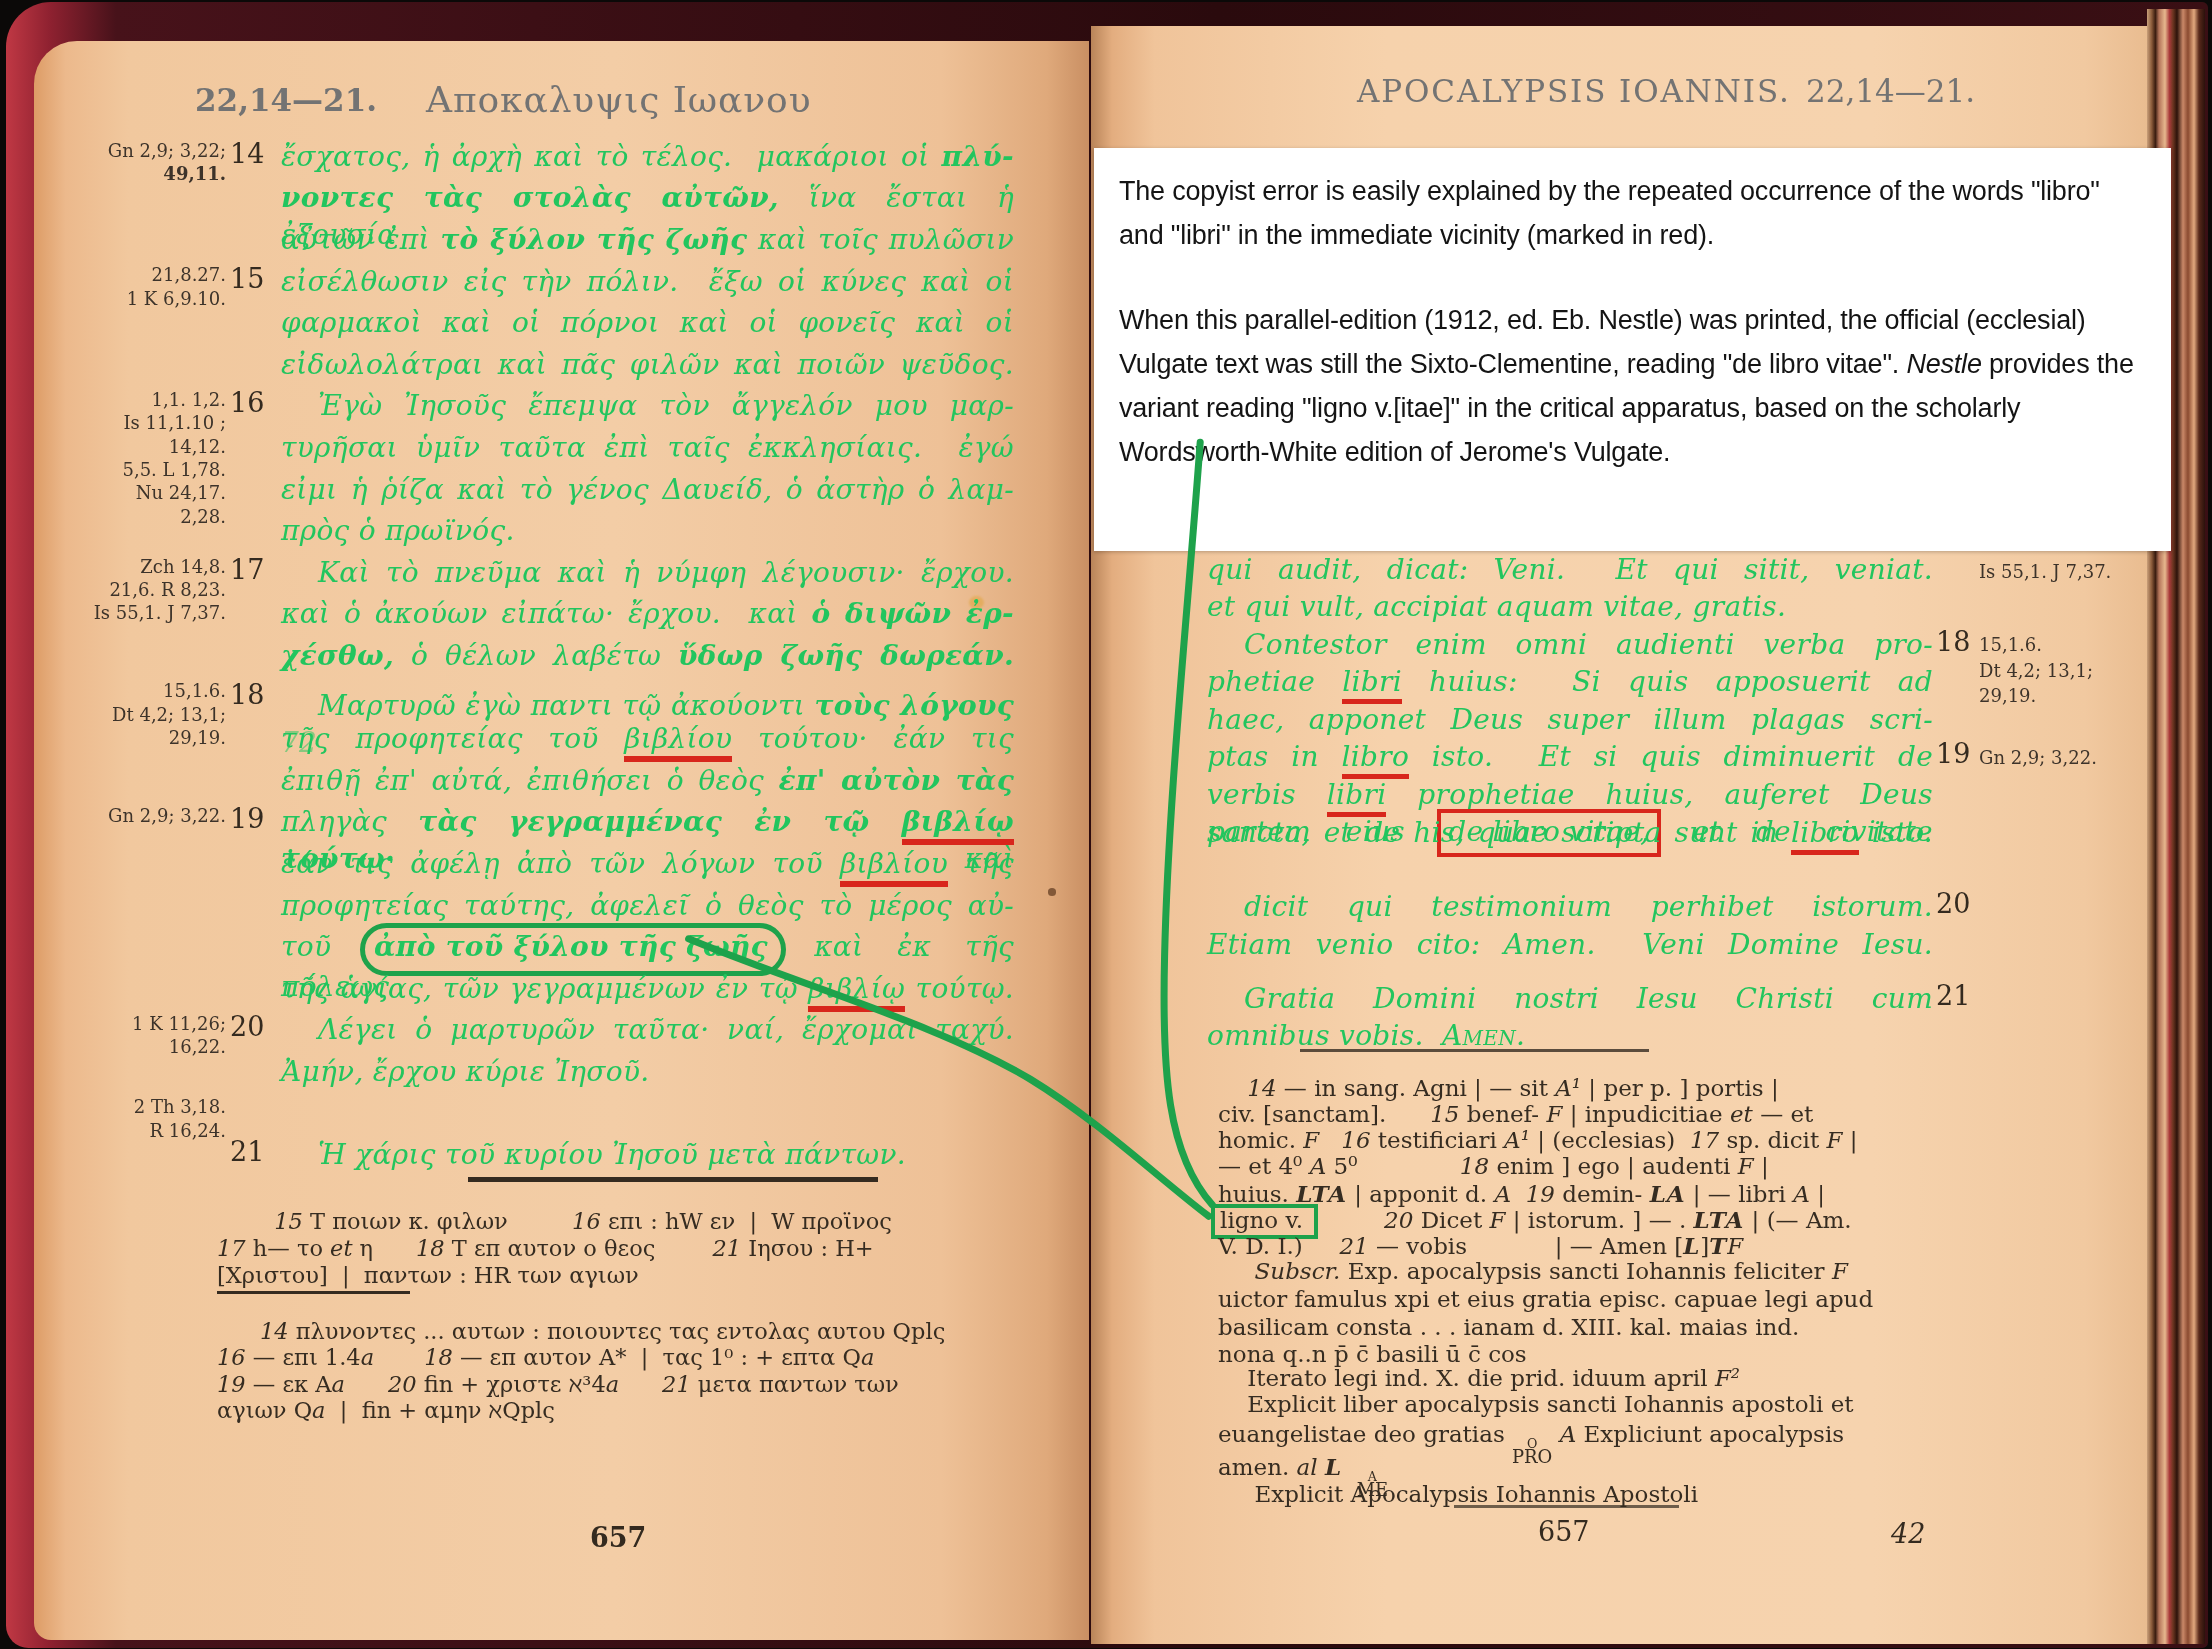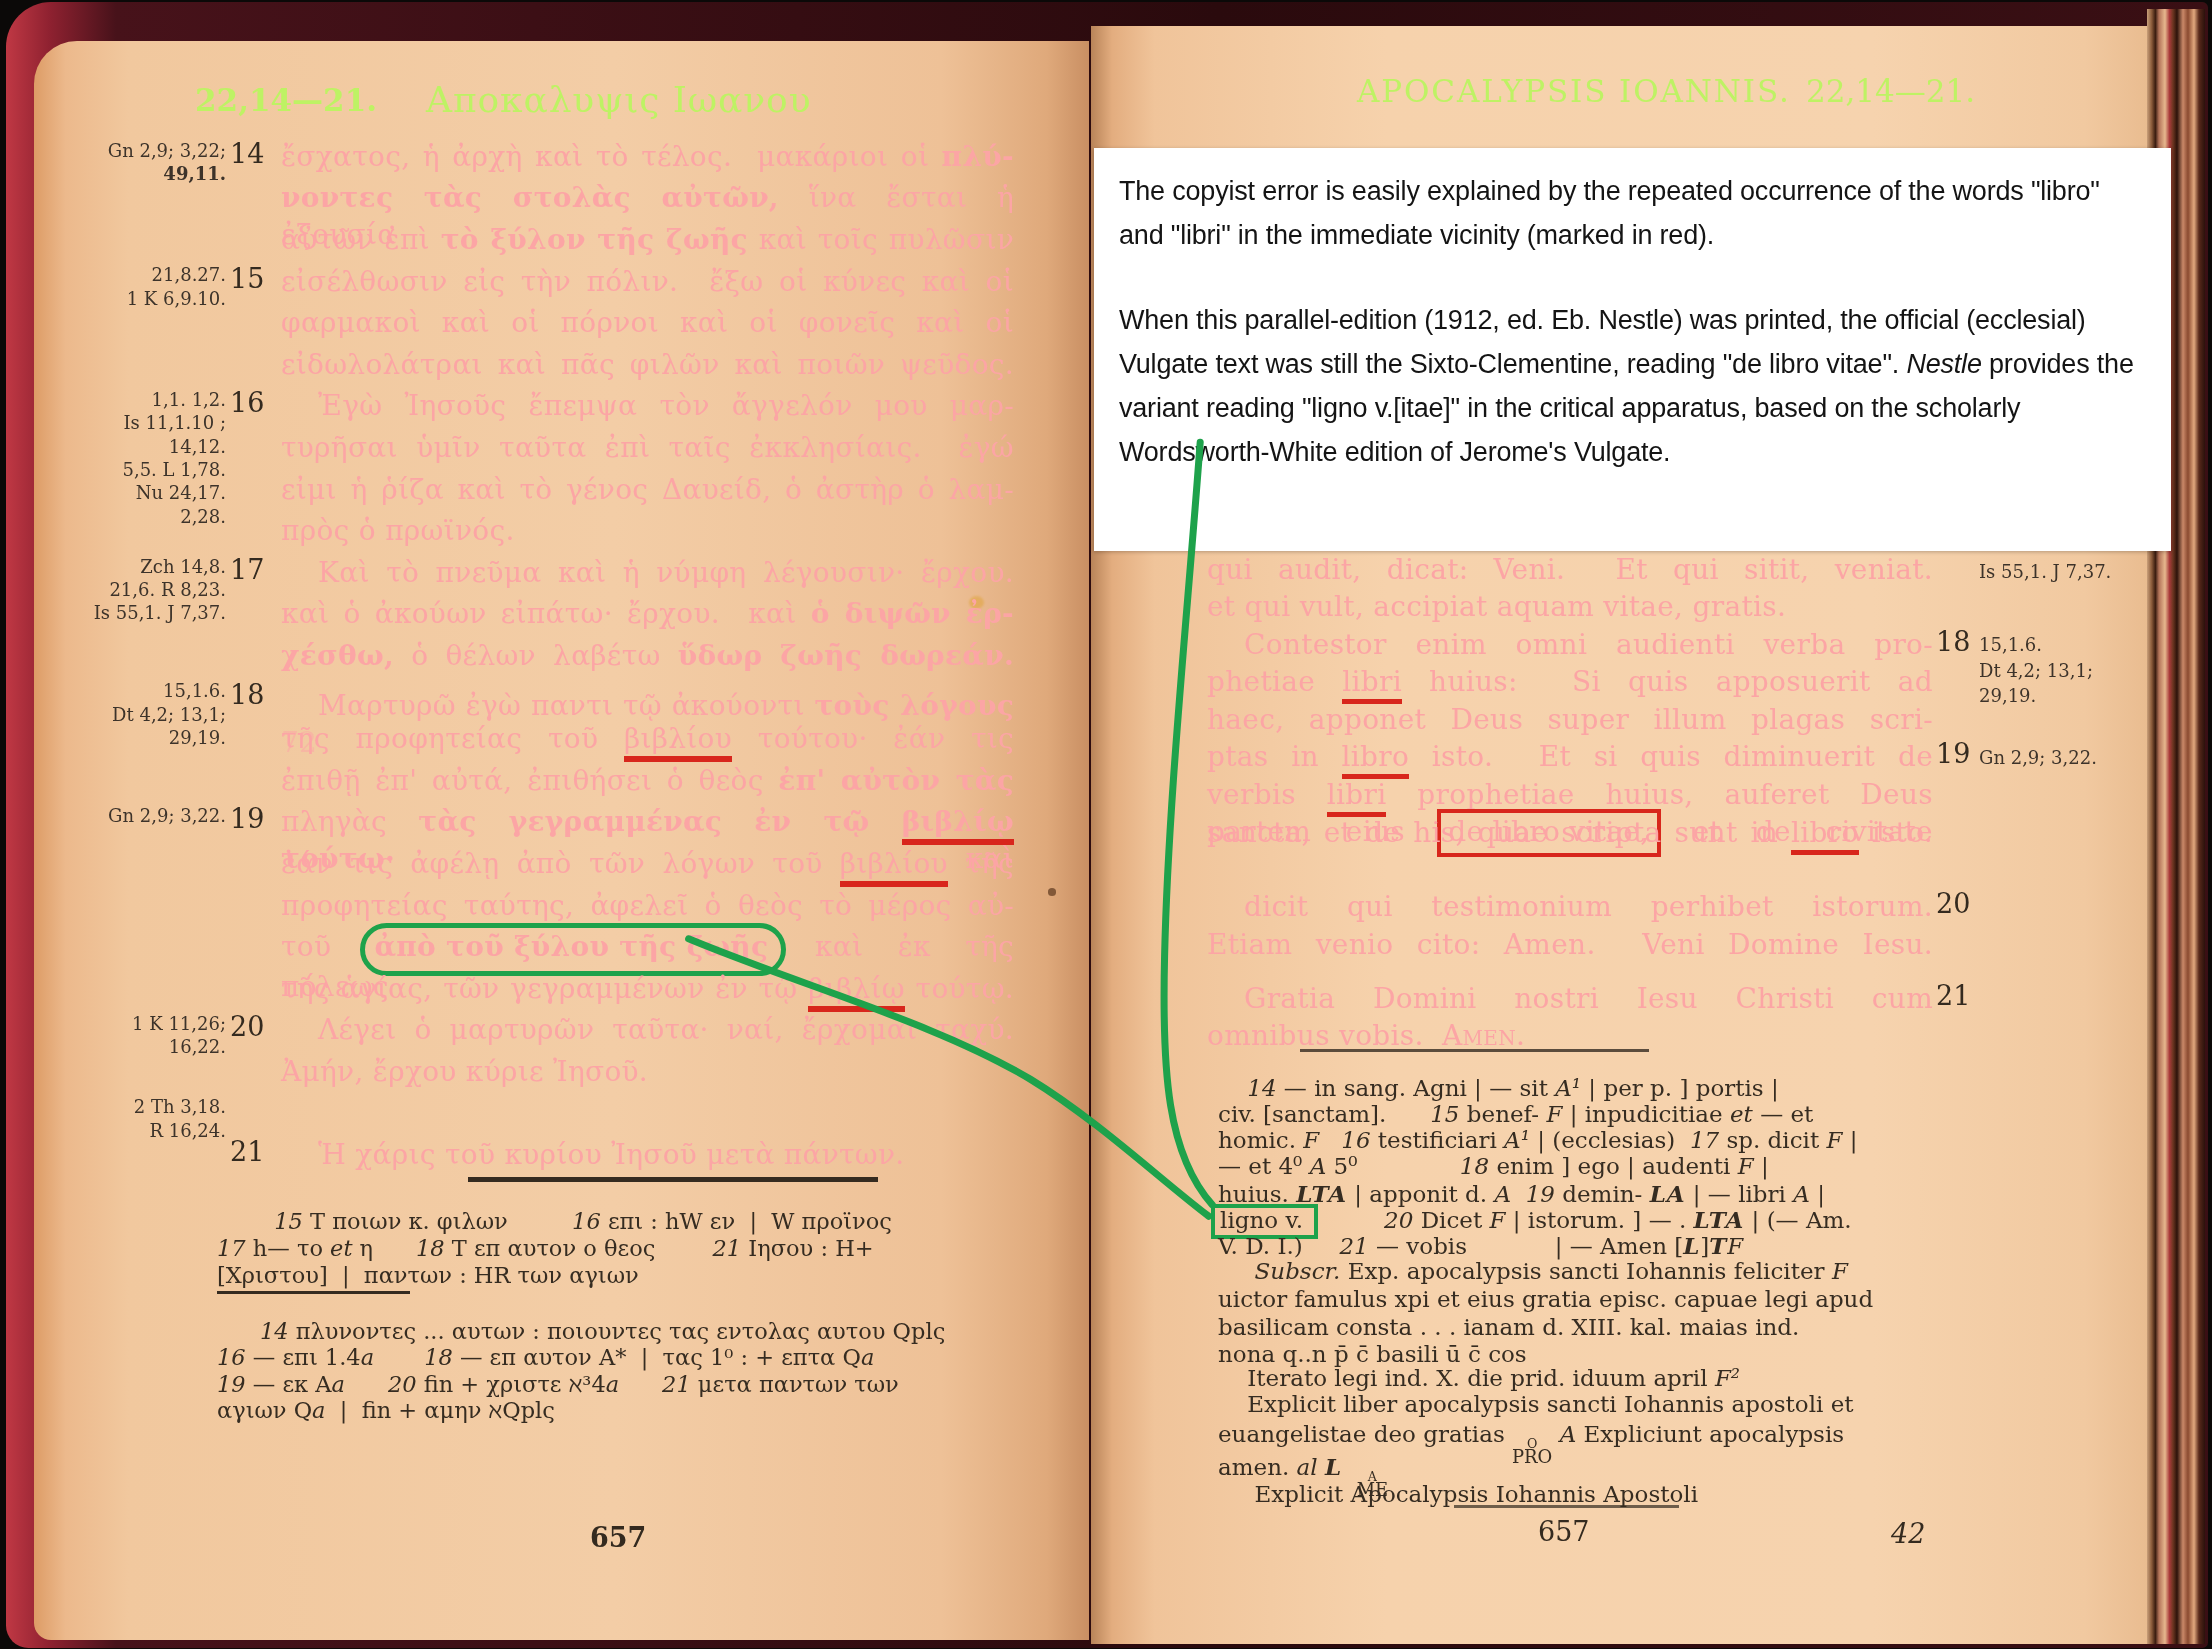--- a/index.html
+++ b/index.html
@@ -10,21 +10,21 @@
          background:linear-gradient(90deg,#c03844 0,#8e2130 2%,#47121a 5%,#2a0a0d 55%,#3a0f14 100%);}
   .page-left{position:absolute;left:34px;top:41px;width:1055px;height:1599px;border-radius:43px 0 0 17px;
          background:linear-gradient(90deg,#dd9c66 0,#ecb98c 3%,#f1c89e 9%,#f3cda6 55%,#eec197 86%,#dfa97b 96%,#c98f63 100%);}
   .page-right{position:absolute;left:1091px;top:26px;width:1057px;height:1618px;
          background:linear-gradient(90deg,#b98459 0,#e3ad7f 2%,#f0c49a 6%,#f6d2ac 28%,#f6d3ae 74%,#f1c9a0 94%,#e9bc90 100%);}
   .stack-edges{position:absolute;left:2147px;top:9.4px;width:58px;height:1635px;
          background:linear-gradient(90deg,#caa07a 0,#8a5a3a 4.7px,#3a1c10 8.4px,#b4745a 12px,#e7b88e 18px,#a83a3a 22.5px,#6b3520 26px,#2c120a 30px,#c98868 36px,#8a4a30 41px,#e2a87e 47px,#58281a 52px,#2a120c 58px);}
   .speck{position:absolute;border-radius:50%;}
   
   .gl,.lat{position:absolute;left:281px;width:733px;font-size:28px;line-height:37px;
-         white-space:pre-wrap;letter-spacing:0.3px;color:#fca5a5;}
+         white-space:pre-wrap;letter-spacing:0.3px;color:#22c55e;font-style:italic;}
   .lat{left:1207px;width:726px;}
   .just{text-align:justify;text-align-last:justify;}
   .ind{text-indent:37px;}
   .b{font-weight:bold;}
   .i{font-style:italic;}
   .fr{font-weight:bold;font-style:italic;letter-spacing:0.9px;}
   .sc{font-variant:small-caps;}
   .faint{opacity:.5;}
   .vnum{position:absolute;width:47px;font-size:27px;color:#342a1f;}
   .lmargin{position:absolute;left:37px;width:189px;text-align:right;font-size:18px;line-height:20.6px;
@@ -48,21 +48,21 @@
   
   .notebox{position:absolute;left:1094px;top:148px;width:1077px;height:403px;background:#ffffff;
         z-index:8;font-family:"Liberation Sans",sans-serif;color:#141414;
         padding:13px 20.6px 0 17px;box-sizing:border-box;box-shadow:0 0.9px 3.7px rgba(0,0,0,.25);}
   .notebox h1{margin:0 0 5.6px 0;font-size:29px;font-weight:bold;line-height:37px;}
   .notebox p{margin:8px;font-size:27px;line-height:44px;letter-spacing:-0.2px;}
   .notebox p + p{margin-top:41px;}
   .notebox .green{color:var(--ann-green);}
   .notebox .red{color:var(--ann-red);}
   #annsvg{position:absolute;left:0;top:0;z-index:9;pointer-events:none;}
-  .headerline{position:absolute;font-size:31px;color:#bef264;text-align:center;}
+  .headerline{position:absolute;font-size:31px;color:#737373;text-align:center;}
 </style>
 </head>
 <body>
 
 <div id="stage">
   <div class="cover"></div>
   <div class="page-left"></div>
   <div class="page-right"></div>
   <div class="stack-edges"></div>
 

